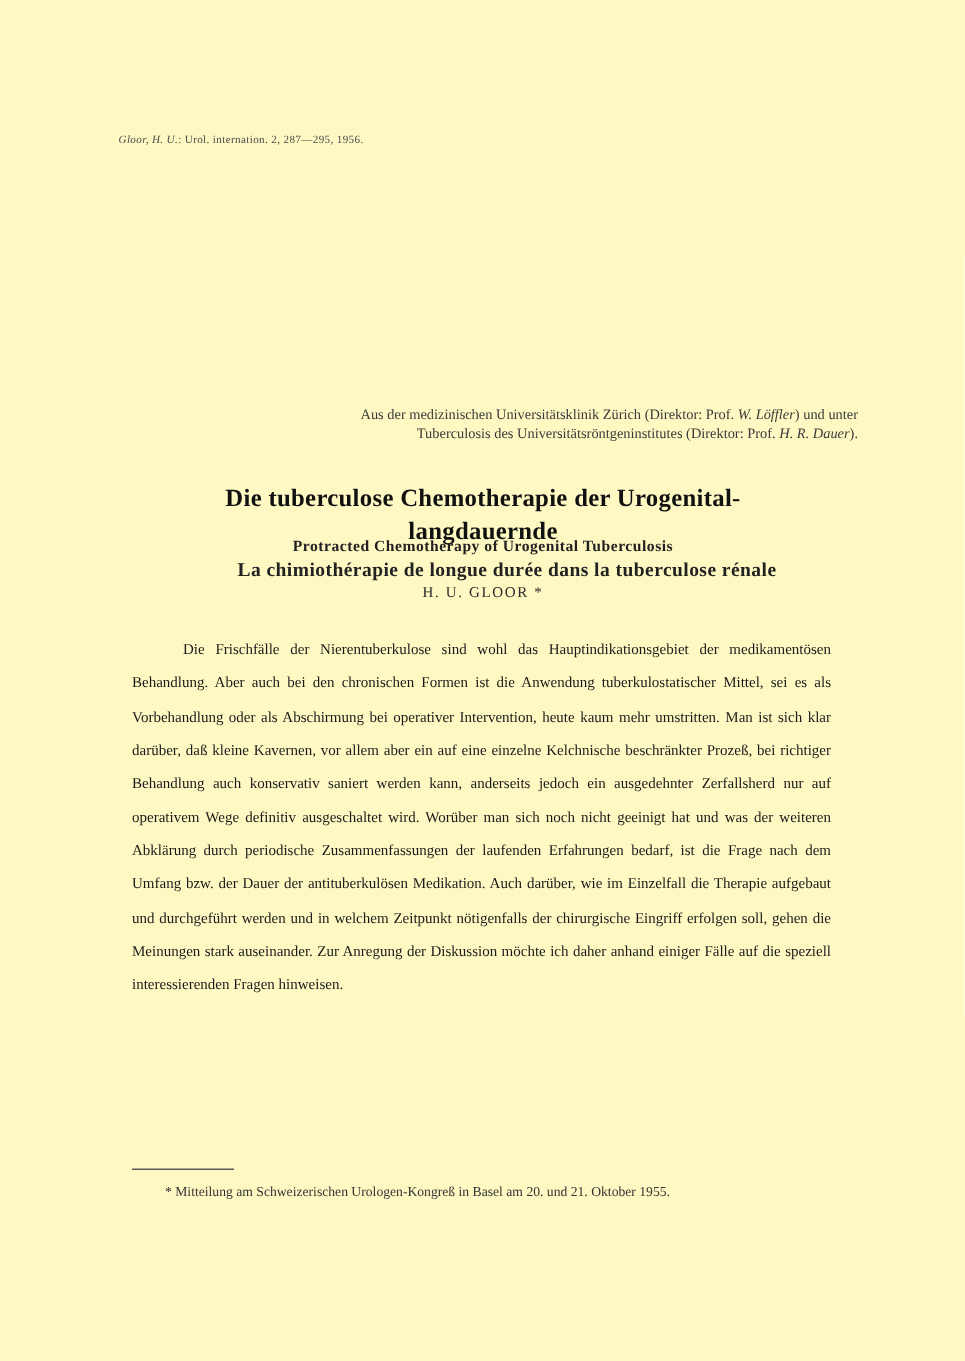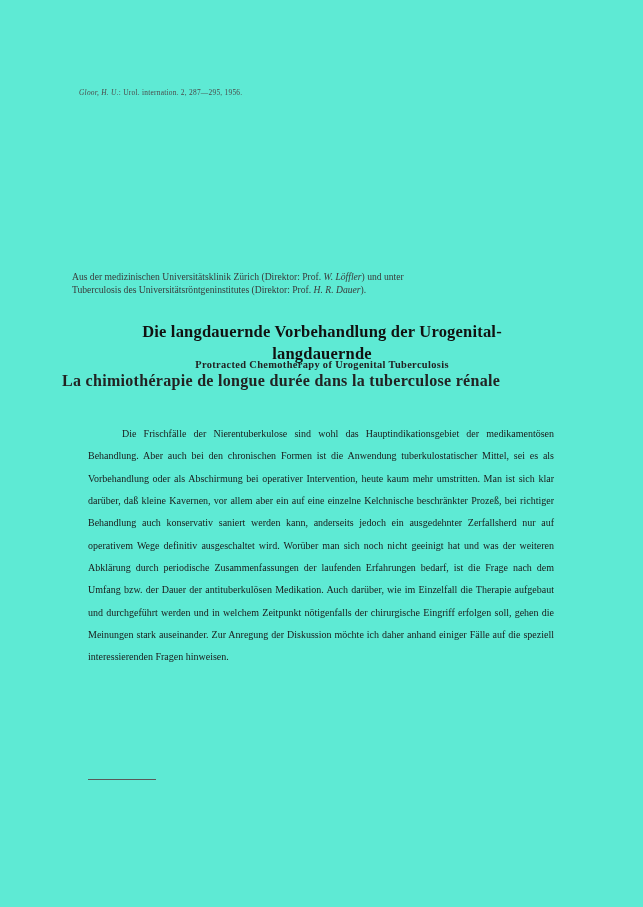--- a/index.html
+++ b/index.html
@@ -11,41 +11,41 @@
     width: 643px;
     height: 907px;
     font-family: "Liberation Serif", "DejaVu Serif", serif;
     color: #1d1d1d;
     overflow: hidden;
     position: relative;
   }
   .page {
     position: absolute;
     inset: 0;
-    background: #5eead4;
+    background: #fef9c3;
   }
   
   .citation {
     position: absolute;
     top: 88px;
     left: 79px;
     width: 480px;
     font-size: 7.4px;
     letter-spacing: 0.25px;
     color: #4a4a4a;
     white-space: nowrap;
   }
   .citation .nm { font-style: italic; }
   
   .affiliation {
     position: absolute;
     top: 270px;
     left: 72px;
     width: 500px;
-    text-align: left;
+    text-align: right;
     font-size: 9.6px;
     line-height: 13.2px;
     color: #3a3a3a;
   }
   .affiliation .nm { font-style: italic; }
   
   .title-main {
     position: absolute;
     top: 310px;
     left: 62px;
@@ -64,24 +64,24 @@
     width: 520px;
     text-align: center;
     font-size: 10.4px;
     font-weight: bold;
     letter-spacing: 0.35px;
     color: #222222;
   }
   .title-fr {
     position: absolute;
     top: 372px;
-    left: 62px;
+    left: 78px;
     width: 520px;
-    text-align: left;
-    font-size: 16px;
+    text-align: center;
+    font-size: 13px;
     font-weight: bold;
     letter-spacing: 0.3px;
     color: #222222;
   }
   .author {
     position: absolute;
     top: 390px;
     left: 62px;
     width: 520px;
     text-align: center;
@@ -136,26 +136,30 @@
   <div class="citation">
     <span class="nm">Gloor, H. U.</span><span>: Urol. internation. 2, 287—295, 1956.</span>
   </div>
 
   <div class="affiliation">
     <div><span>Aus der medizinischen Universitätsklinik Zürich (Direktor: Prof. </span><span class="nm">W. Löffler</span><span>) und unter</span></div>
     <div><span>Tuberculosis des Universitätsröntgeninstitutes (Direktor: Prof. </span><span class="nm">H. R. Dauer</span><span>).</span></div>
   </div>
 
   <h1 class="title-main">
-    <span>Die langdauernde Vorbehandlung der Urogenital-</span><br>
+    <span>Die tuberculose Chemotherapie der Urogenital-</span><br>
     <span>langdauernde</span>
   </h1>
 
   <div class="title-en">Protracted Chemotherapy of Urogenital Tuberculosis</div>
   <div class="title-fr">La chimiothérapie de longue durée dans la tuberculose rénale</div>
+  <div class="author">H. U. GLOOR *</div>
 
   <div class="body-col">
     <p class="para">Die Frischfälle der Nierentuberkulose sind wohl das Hauptindikationsgebiet der medikamentösen Behandlung. Aber auch bei den chronischen Formen ist die Anwendung tuberkulostatischer Mittel, sei es als Vorbehandlung oder als Abschirmung bei operativer Intervention, heute kaum mehr umstritten. Man ist sich klar darüber, daß kleine Kavernen, vor allem aber ein auf eine einzelne Kelchnische beschränkter Prozeß, bei richtiger Behandlung auch konservativ saniert werden kann, anderseits jedoch ein ausgedehnter Zerfallsherd nur auf operativem Wege definitiv ausgeschaltet wird. Worüber man sich noch nicht geeinigt hat und was der weiteren Abklärung durch periodische Zusammenfassungen der laufenden Erfahrungen bedarf, ist die Frage nach dem Umfang bzw. der Dauer der antituberkulösen Medikation. Auch darüber, wie im Einzelfall die Therapie aufgebaut und durchgeführt werden und in welchem Zeitpunkt nötigenfalls der chirurgische Eingriff erfolgen soll, gehen die Meinungen stark auseinander. Zur Anregung der Diskussion möchte ich daher anhand einiger Fälle auf die speziell interessierenden Fragen hinweisen.</p>
   </div>
 
   <div class="fn-rule"></div>
+  <div class="footnote">
+    <span class="fn-indent">* Mitteilung am Schweizerischen Urologen-Kongreß in Basel am 20. und 21. Oktober 1955.</span>
+  </div>
 
 </div>
 
 </body></html>

